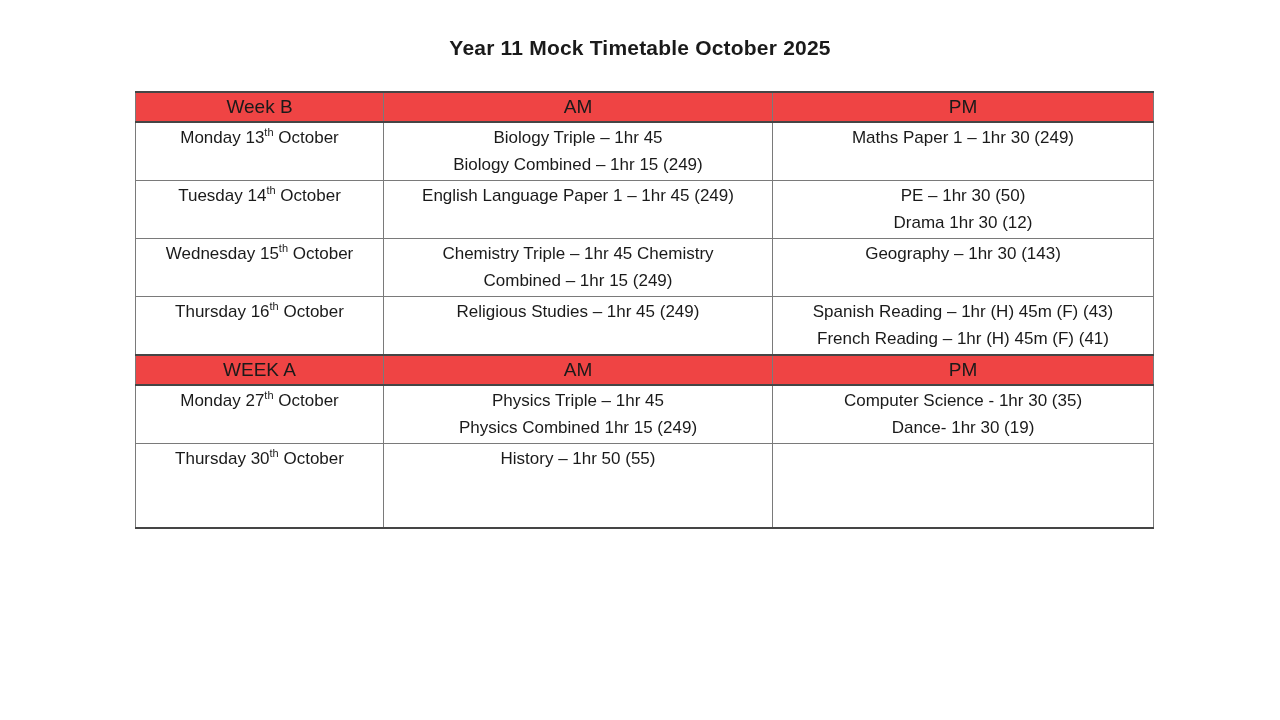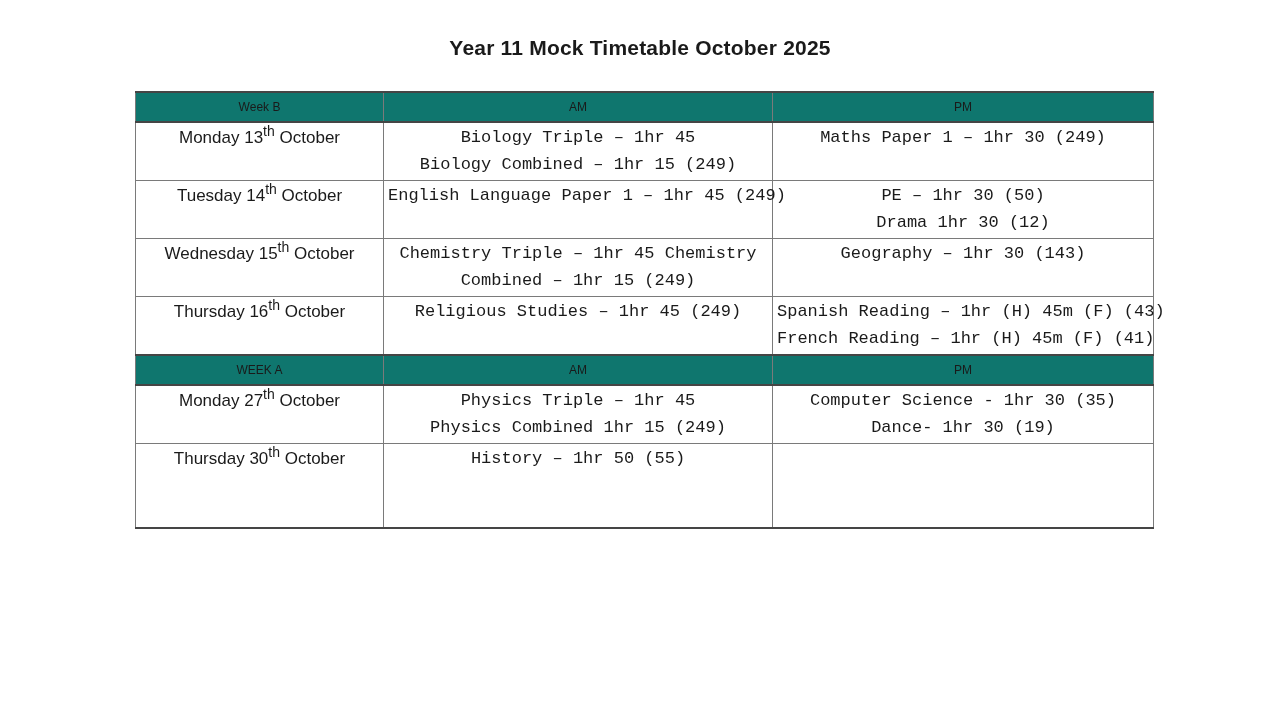--- a/index.html
+++ b/index.html
@@ -44,44 +44,44 @@
   table.timetable col.c-day { width: 248px; }
   table.timetable col.c-am  { width: 389px; }
   table.timetable col.c-pm  { width: 381px; }
   .timetable th, .timetable td {
     border: 1px solid #7a7a7a;
     text-align: center;
     padding: 1px 4px 2px 4px;
     box-sizing: border-box;
   }
   .timetable th {
-    background: #0f766e;
+    background: #ef4444;
     font-weight: 400;
-    font-size: 12px;
+    font-size: 19px;
     height: 30px;
     vertical-align: middle;
     border-top: 2px solid #454545;
     border-bottom: 2px solid #454545;
   }
   .timetable td {
     font-size: 17px;
     line-height: 27px;
     height: 54px;
     vertical-align: top;
   }
   .timetable td sup {
-    font-size: 14px;
+    font-size: 11px;
     line-height: 0;
   }
   
   .timetable tbody tr:nth-child(6) td  { height: 29px; }  
   .timetable tbody tr:nth-child(8) td  { height: 84px; }  
   .timetable tbody tr:nth-child(10) td { height: 83px; }  
   .timetable tbody tr:nth-child(11) td { height: 68px; }  
-  .line { white-space: nowrap; font-family: Liberation Mono, monospace; }
+  .line { white-space: nowrap; }
   .line.italic { font-style: italic; }
 </style>
 </head>
 <body>
 
 <div class="page">
   <h1 class="doc-title">Year 11 Mock Timetable October 2025</h1>
 
   <table class="timetable">
     <colgroup>

